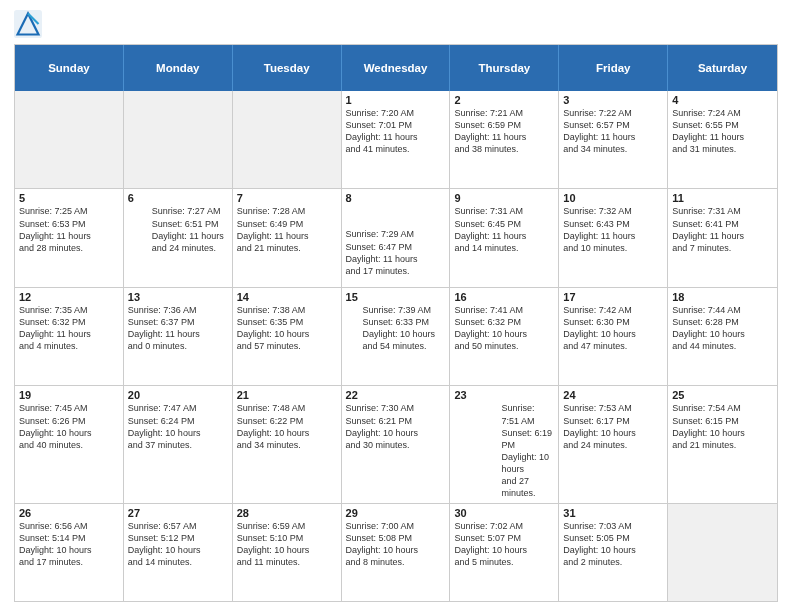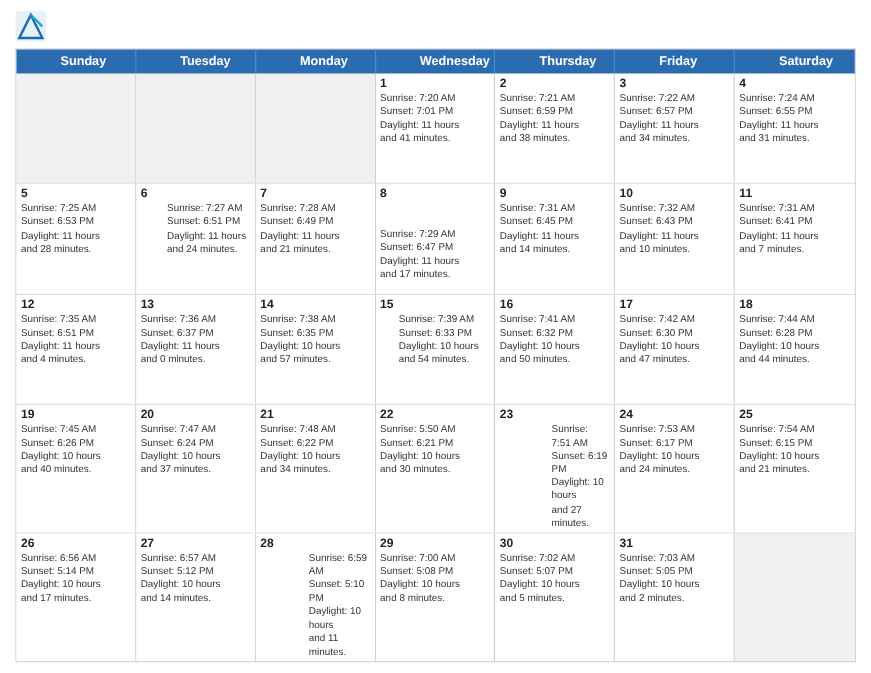--- a/index.html
+++ b/index.html
@@ -68,23 +68,23 @@
     }
     .cal-header {
       display: grid;
       grid-template-columns: repeat(7, 1fr);
       background: #2b6cb0;
     }
     .cal-header-cell {
       color: #fff;
       font-size: 11.5px;
       font-weight: bold;
-      padding: 5px 4px;
+      padding: 17px 4px;
+      text-align: center;
       border-right: 1px solid #4a8fd0;
-      margin-left: 36px;
     }
     .cal-header-cell:last-child {
       border-right: none;
     }
     .cal-body {
       flex: 1;
       display: flex;
       flex-direction: column;
     }
     .cal-row {
@@ -144,22 +144,22 @@
       </div>
     </div>
     <div class="title-block">
       <div class="month-title"></div>
       <div class="location"></div>
     </div>
   </div>
   <div class="calendar">
     <div class="cal-header">
     <div class="cal-header-cell">Sunday</div>
+        <div class="cal-header-cell">Monday</div>
         <div class="cal-header-cell">Tuesday</div>
-        <div class="cal-header-cell">Monday</div>
         <div class="cal-header-cell">Wednesday</div>
         <div class="cal-header-cell">Thursday</div>
         <div class="cal-header-cell">Friday</div>
         <div class="cal-header-cell">Saturday</div>
       </div>
     <div class="cal-body">
     <div class="cal-row">
           <div class="cal-cell shaded empty"></div>
           <div class="cal-cell shaded empty"></div>
           <div class="cal-cell shaded empty"></div>
@@ -240,21 +240,21 @@
             <div class="cell-text" style="white-space: pre-line;">Sunrise: 7:31 AM
 Sunset: 6:41 PM
 Daylight: 11 hours
 and 7 minutes.</div>
           </div>
         </div>
         <div class="cal-row">
           <div class="cal-cell">
             <span class="day-num">12</span>
             <div class="cell-text" style="white-space: pre-line;">Sunrise: 7:35 AM
-Sunset: 6:51 PM
+Sunset: 6:32 PM
 Daylight: 11 hours
 and 4 minutes.</div>
           </div>
           <div class="cal-cell">
             <span class="day-num">13</span>
             <div class="cell-text" style="white-space: pre-line;">Sunrise: 7:36 AM
 Sunset: 6:37 PM
 Daylight: 11 hours
 and 0 minutes.</div>
           </div>
@@ -311,21 +311,21 @@
           </div>
           <div class="cal-cell">
             <span class="day-num">21</span>
             <div class="cell-text" style="white-space: pre-line;">Sunrise: 7:48 AM
 Sunset: 6:22 PM
 Daylight: 10 hours
 and 34 minutes.</div>
           </div>
           <div class="cal-cell">
             <span class="day-num">22</span>
-            <div class="cell-text" style="white-space: pre-line;">Sunrise: 5:50 AM
+            <div class="cell-text" style="white-space: pre-line;">Sunrise: 7:30 AM
 Sunset: 6:21 PM
 Daylight: 10 hours
 and 30 minutes.</div>
           </div>
           <div class="cal-cell">
             <span class="day-num">23</span>
             <div class="cell-text" style="white-space: pre-line; margin-left: 47px;">Sunrise: 7:51 AM
 Sunset: 6:19 PM
 Daylight: 10 hours
 and 27 minutes.</div>
@@ -355,21 +355,21 @@
           </div>
           <div class="cal-cell">
             <span class="day-num">27</span>
             <div class="cell-text" style="white-space: pre-line;">Sunrise: 6:57 AM
 Sunset: 5:12 PM
 Daylight: 10 hours
 and 14 minutes.</div>
           </div>
           <div class="cal-cell">
             <span class="day-num">28</span>
-            <div class="cell-text" style="white-space: pre-line; margin-left: 44px;">Sunrise: 6:59 AM
+            <div class="cell-text" style="white-space: pre-line;">Sunrise: 6:59 AM
 Sunset: 5:10 PM
 Daylight: 10 hours
 and 11 minutes.</div>
           </div>
           <div class="cal-cell">
             <span class="day-num">29</span>
             <div class="cell-text" style="white-space: pre-line;">Sunrise: 7:00 AM
 Sunset: 5:08 PM
 Daylight: 10 hours
 and 8 minutes.</div>

